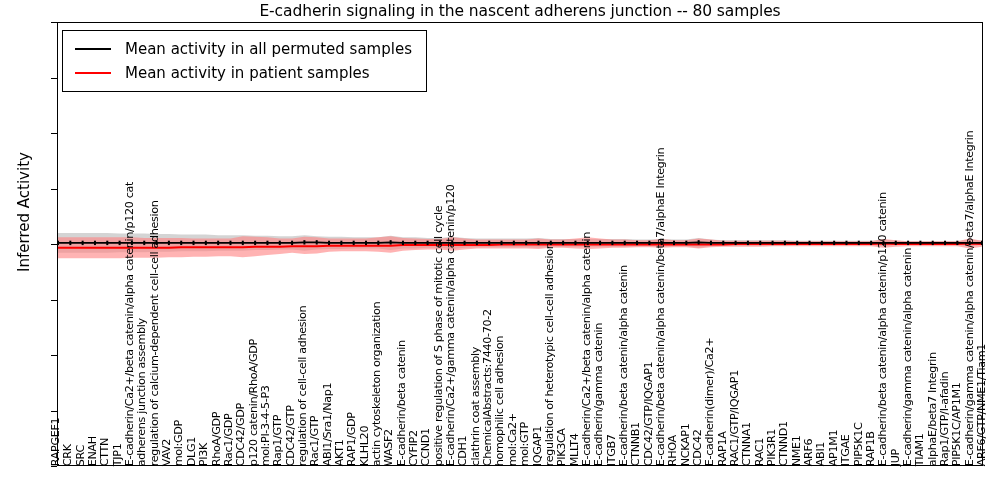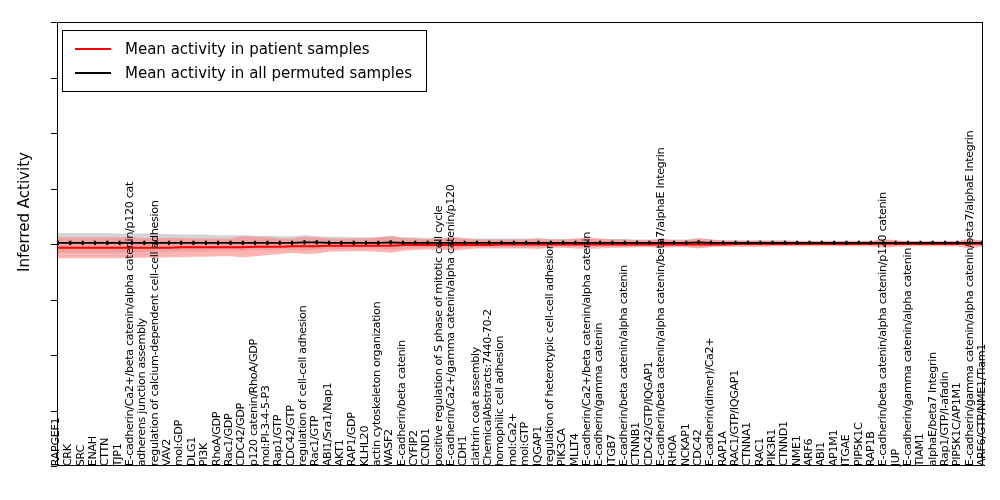--- a/index.html
+++ b/index.html
@@ -83,20 +83,21 @@
     color: #000;
     white-space: nowrap;
     letter-spacing: -0.35px;
   }
 </style>
 </head>
 <body>
 
 <div id="figure">
 
+  <div id="chart-title">E-cadherin signaling in the nascent adherens junction -- 80 samples</div>
 
   <div id="ylabel">Inferred Activity</div>
 
   <div id="yticks-host">
       <div class="ytick-mark" style="top: 466px;"></div>
       <div class="ytick-mark" style="top: 410.5px;"></div>
       <div class="ytick-mark" style="top: 355px;"></div>
       <div class="ytick-mark" style="top: 299.5px;"></div>
       <div class="ytick-mark" style="top: 244px;"></div>
       <div class="ytick-mark" style="top: 188.5px;"></div>
@@ -271,23 +272,23 @@
       <div class="xtl" style="left: 905.307px;">PIP5K1C/AP1M1</div>
       <div class="xtl" style="left: 917.653px;">E-cadherin/gamma catenin/alpha catenin/beta7/alphaE Integrin</div>
       <div class="xtl" style="left: 930px;">ARF6/GTP/NME1/Tiam1</div>
     </div>
 
 
   <div id="legend-box" style="position:absolute;left:62px;top:30px;border:1.2px solid #000;background:#fff;
               padding:6px 14px 6px 8px;box-sizing:border-box;">
     <div id="legend-items">
         <div style="display: flex; align-items: center; height: 24px;">
+          <span style="display: inline-block; width: 36px; height: 0px; border-top: 2px solid rgb(0, 0, 0); margin: 0px 14px 0px 4px;"></span>
+          <span style="font-size: 15px; color: rgb(0, 0, 0); white-space: nowrap;">Mean activity in all permuted samples</span>
+        </div>
+        <div style="display: flex; align-items: center; height: 24px;">
           <span style="display: inline-block; width: 36px; height: 0px; border-top: 2px solid rgb(255, 0, 0); margin: 0px 14px 0px 4px;"></span>
           <span style="font-size: 15px; color: rgb(0, 0, 0); white-space: nowrap;">Mean activity in patient samples</span>
         </div>
-        <div style="display: flex; align-items: center; height: 24px;">
-          <span style="display: inline-block; width: 36px; height: 0px; border-top: 2px solid rgb(0, 0, 0); margin: 0px 14px 0px 4px;"></span>
-          <span style="font-size: 15px; color: rgb(0, 0, 0); white-space: nowrap;">Mean activity in all permuted samples</span>
-        </div>
       </div>
   </div>
 
 </div>
 
 </body></html>

